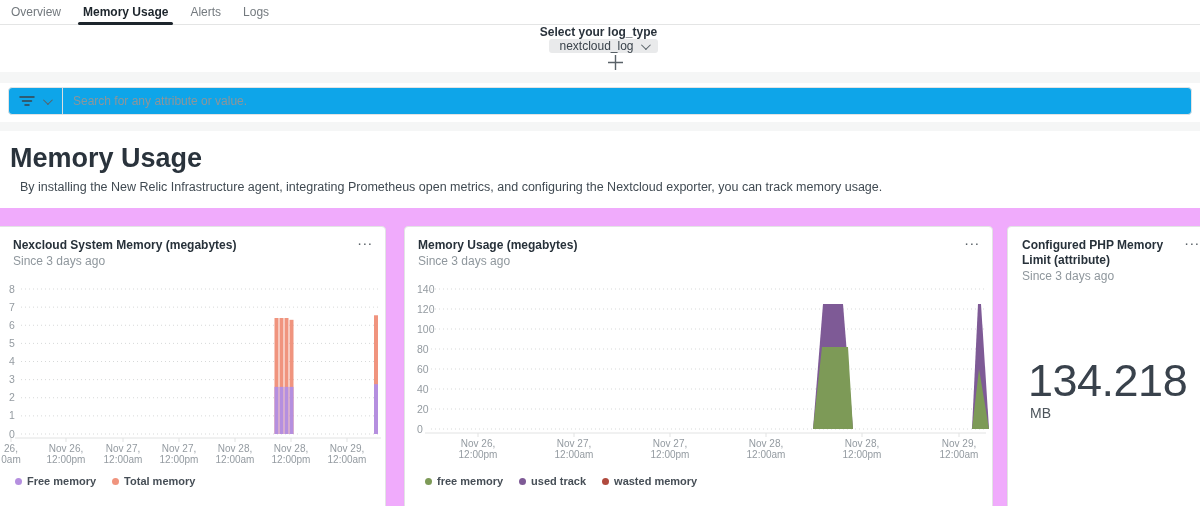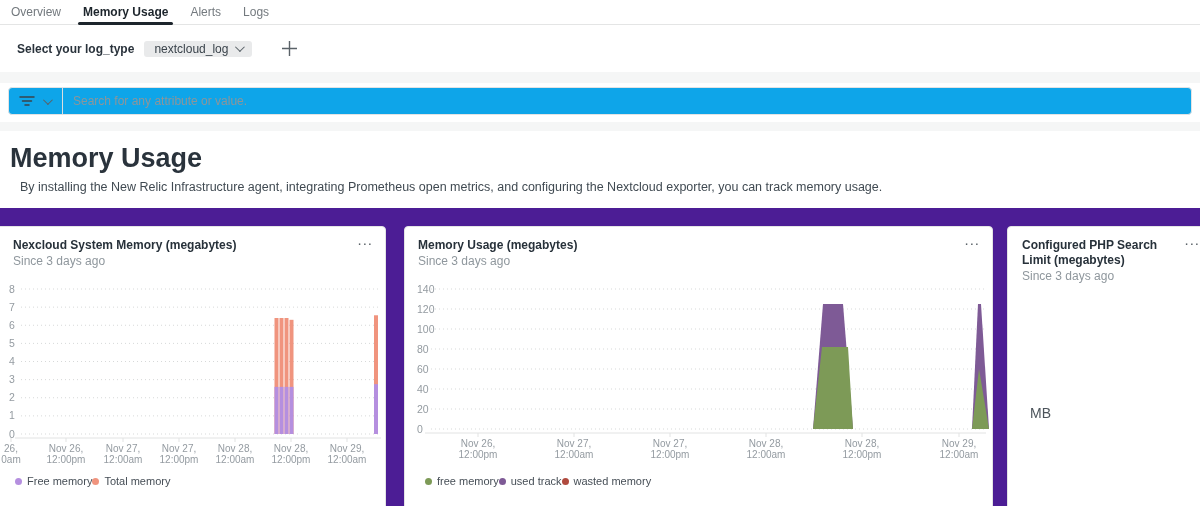--- a/index.html
+++ b/index.html
@@ -7,21 +7,21 @@
     font-family:"Liberation Sans","DejaVu Sans",sans-serif; color:#2a333c; }
   
   .tabbar { position:absolute; top:0; left:0; width:1200px; height:25px;
     border-bottom:1px solid #e4e5e5; display:flex; align-items:stretch; background:#fff; }
   .tab { font-size:12px; color:#73797e; padding:0 11px; display:flex; align-items:center;
     position:relative; cursor:pointer; }
   .tab.active { color:#1d252c; font-weight:bold; }
   .tab.active::after { content:""; position:absolute; left:6px; right:6px; bottom:-1px; height:3px; background:#1d252c; border-radius:2px; }
   
   .logtype-row { position:absolute; top:25px; left:0; width:1200px; height:47px;
-    display:flex; align-items:center; padding-left:17px; background:#fff; }
+    display:flex; align-items:center; padding-left:7px; background:#fff;flex-direction:column; }
   .logtype-label { font-size:12px; font-weight:bold; color:#2a333c; margin-right:10px; }
   .logtype-pill { background:#e9eaeb; border-radius:3px; height:16px; padding:0 10px;
     font-size:12px; color:#3a434b; display:flex; align-items:center; gap:7px; cursor:pointer; }
   .chev { width:7px; height:7px; border-right:1.5px solid #5a6268; border-bottom:1.5px solid #5a6268;
     transform:rotate(45deg) translateY(-2px); display:inline-block; }
   .plus-btn { margin-left:24px; width:26px; height:26px; display:flex; align-items:center;
     justify-content:center; cursor:pointer; color:#5a6268; }
   
   .strip1 { position:absolute; top:72px; left:0; width:1200px; height:11px; background:#f5f6f6; }
   .strip2 { position:absolute; top:122px; left:0; width:1200px; height:9px; background:#f5f6f6; }
@@ -30,29 +30,29 @@
     background:#0ea5e9; border:1px solid #e2e3e4; border-radius:4px; display:flex; align-items:center; }
   .filter-btn { display:flex; align-items:center; gap:8px; padding:0 12px 0 10px; height:100%; cursor:pointer; }
   .search-divider { width:1px; height:26px; background:#dcdedf; }
   .search-input { flex:1; border:none; outline:none; background:transparent; font-size:12px;
     color:#3a434b; padding:0 10px; font-family:inherit; }
   .search-input::placeholder { color:#8e9599; }
   
   .page-title { position:absolute; top:143px; left:10px; font-size:27px; font-weight:bold; color:#2a333c; }
   .page-desc { position:absolute; top:180px; left:10px; font-size:12.5px; color:#404a52;margin-left:10px; }
   
-  .cards-bg { position:absolute; top:208px; left:0; width:1200px; height:298px; background:#4c1d95; }
+  .cards-bg { position:absolute; top:208px; left:0; width:1200px; height:298px; background:#f0abfc; }
   .card { position:absolute; top:18px; background:#fff; border:1px solid #e3e4e5; border-radius:4px;
     box-shadow:0 1px 2px rgba(0,0,0,0.04); height:300px; overflow:hidden; }
   .card-title { font-size:12px; font-weight:bold; color:#27313a; line-height:15px; }
   .card-sub { font-size:12px; color:#8f979d; margin-top:1px; }
   .card-menu { position:absolute; top:6px; right:12px; font-size:15px; letter-spacing:1px;
     color:#5a6268; cursor:pointer; line-height:14px; }
   .chart-svg { position:absolute; left:0; top:54px; }
-  .legend { position:absolute; left:20px; top:248px; display:flex; align-items:flex-start; }
+  .legend { position:absolute; left:20px; top:248px; display:flex; gap:16px; align-items:flex-start;font-weight:bold; }
   .legend-item { display:flex; align-items:center; gap:5px; font-size:11px; color:#464e56; cursor:pointer; }
   .legend-dot { width:7px; height:7px; border-radius:50%; flex:0 0 auto; }
   
   .big-number { position:absolute; left:20px; top:128px; font-size:45px; color:#39424c; letter-spacing:-0.5px; }
   .big-unit { position:absolute; left:22px; top:178px; font-size:14px; color:#4c545b; }
 </style>
 </head>
 <body>
 
 <div class="tabbar">
@@ -210,20 +210,21 @@
         </div>
         <div class="legend-item">
           <span class="legend-dot" style="background: rgb(176, 74, 62);"></span>
           <span>wasted memory</span>
         </div>
       </div>
   </div>
 
   <div class="card" style="left:1007px; width:206px;">
     <div style="padding:11px 42px 0 14px;">
-      <div class="card-title">Configured PHP Search Limit (megabytes)</div>
+      <div class="card-title">Configured PHP Memory Limit (attribute)</div>
       <div class="card-sub">Since 3 days ago</div>
     </div>
     <div class="card-menu">...</div>
+    <div class="big-number">134.218</div>
     <div class="big-unit">MB</div>
   </div>
 
 </div>
 
 </body></html>

